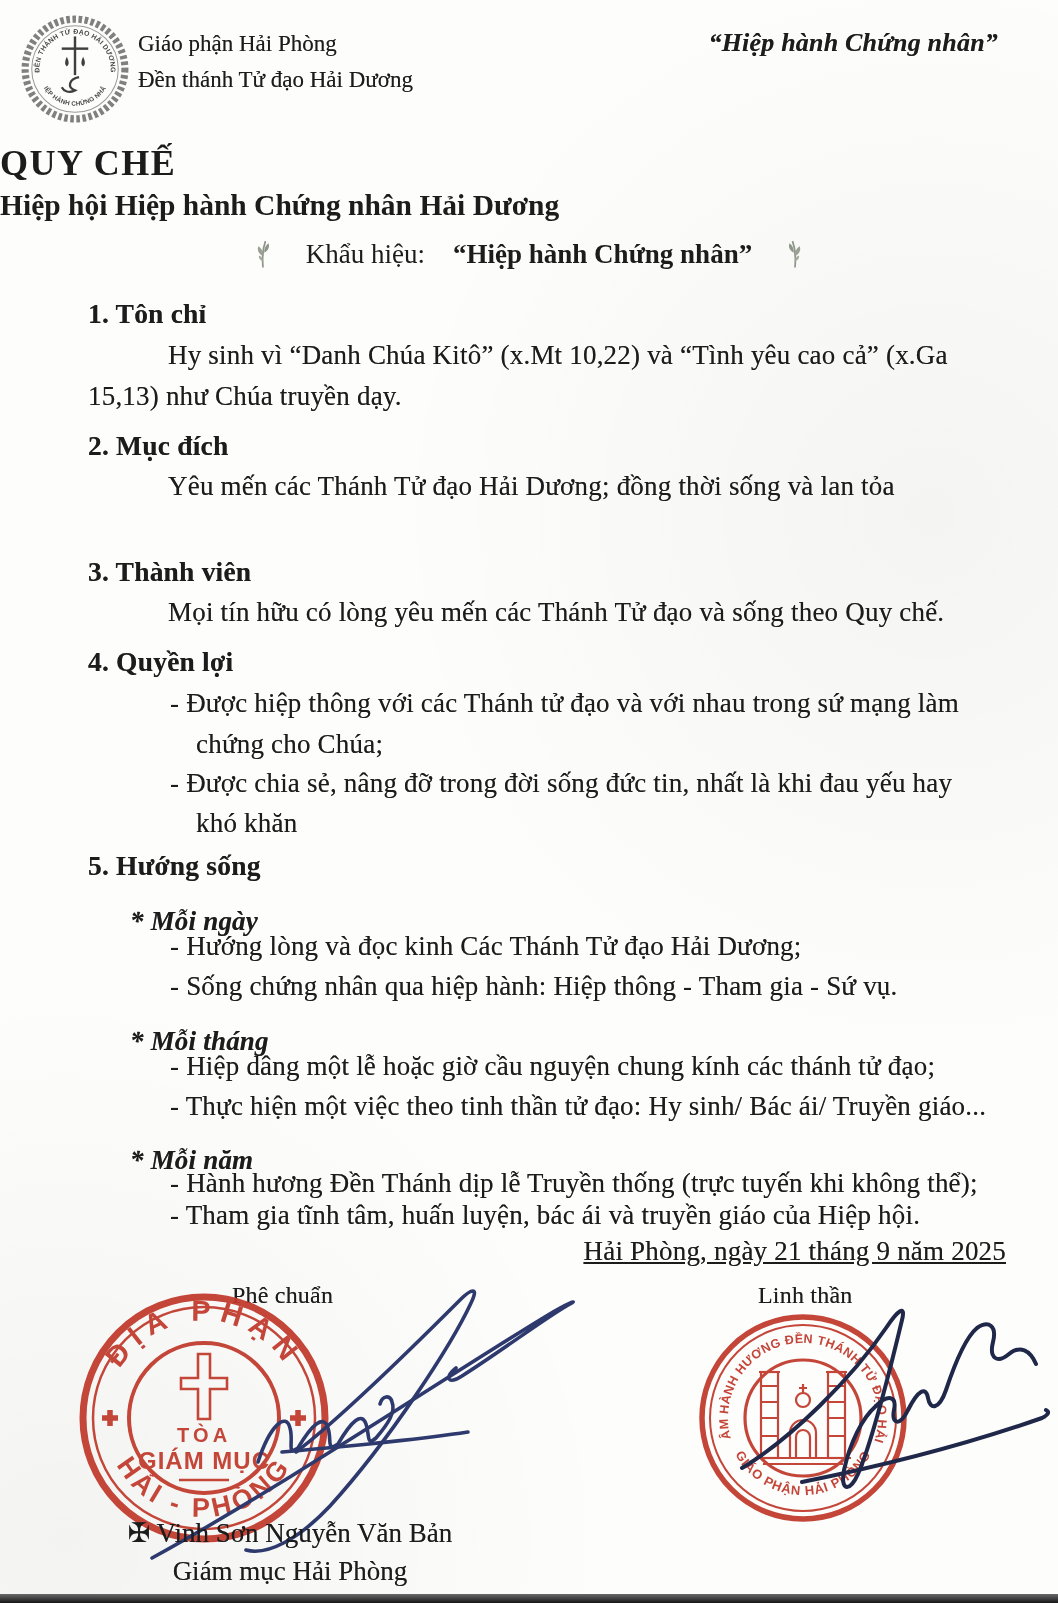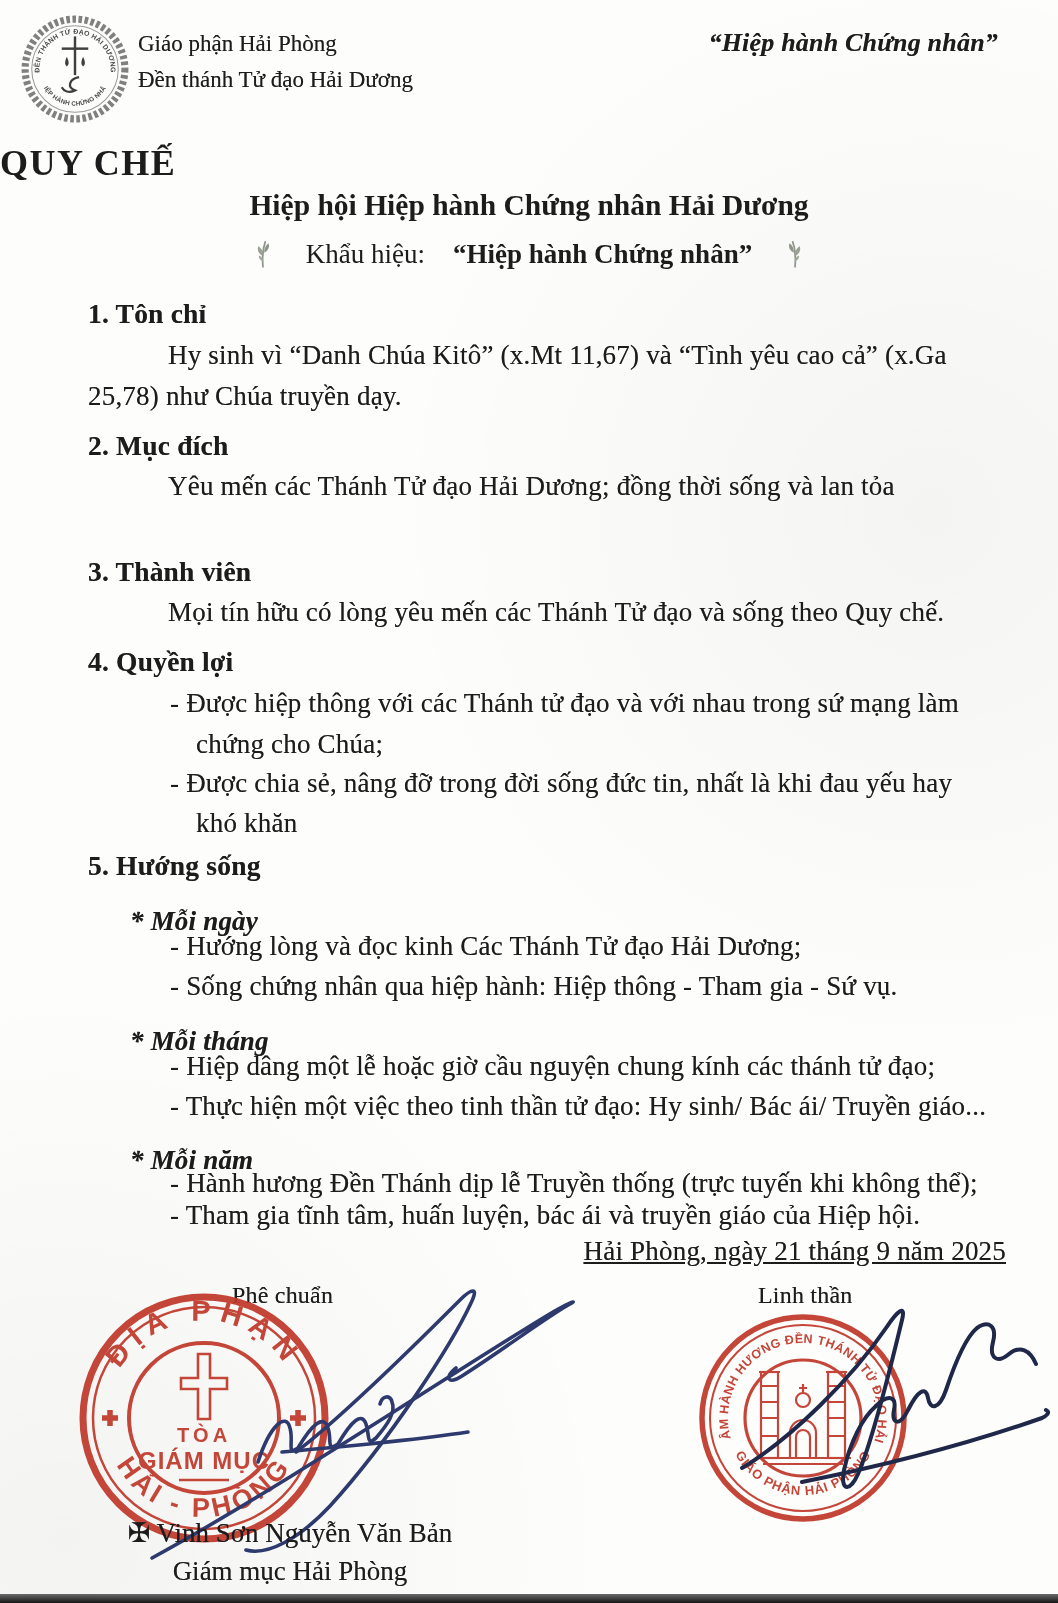--- a/index.html
+++ b/index.html
@@ -14,21 +14,21 @@
   }
   .abs{position:absolute;}
   .line{position:absolute;white-space:nowrap;font-size:27px;letter-spacing:.2px;
         text-shadow:0 0 .5px rgba(20,20,20,.55);}
   .h{font-weight:700;font-size:27.5px;}
   .sub{font-weight:700;font-style:italic;margin-top:15px;}
   .org{left:138px;top:26px;width:310px;text-align:left;font-size:23px;line-height:36px;
        text-shadow:0 0 .5px rgba(20,20,20,.5);}
   .motto-right{right:60px;top:28px;font-style:italic;font-size:26px;font-weight:600;}
   .doc-title{left:0;top:131px;width:100%;font-size:36px;font-weight:700;letter-spacing:1.5px;margin-top:11px;}
-  .doc-subtitle{left:0;top:189px;width:100%;text-align:center;font-size:29.5px;font-weight:700;}
+  .doc-subtitle{left:0;top:189px;width:100%;text-align:left;font-size:29.5px;font-weight:700;}
   .motto-row{left:0;top:238px;width:100%;display:flex;justify-content:center;align-items:center;gap:28px;font-size:27px;}
   .motto-row .bold{font-weight:700;}
   .dateline{right:52px;top:1236px;font-size:27px;text-decoration:underline;}
   .sig-title{font-size:24px;}
   .name-block{text-align:center;font-size:27px;line-height:38px;text-shadow:0 0 .5px rgba(20,20,20,.55);}
   .leaf{width:30px;height:32px;}
   .scan-edge{position:absolute;left:0;top:1594px;width:100%;height:9px;
              background:linear-gradient(#6a6a6a,#161616);}
   svg text{font-family:"Liberation Sans","DejaVu Sans",sans-serif;}
 </style>
@@ -78,22 +78,22 @@
     <span class="bold">“Hiệp hành Chứng nhân”</span>
     <svg class="leaf" viewBox="0 0 24 26">
       <path d="M12 24 C 12.6 17, 12.4 9, 10 2.5" fill="none" stroke="#8e958a" stroke-width="1.4"></path>
       <path d="M11.5 15 C 16 13, 17.2 9, 15.6 6.8 C 13 9, 11.4 11.5, 11.5 15 Z" fill="#9aa092"></path>
       <path d="M11 12 C 7.4 10, 6.4 6.8, 7.6 4.2 C 10.2 6, 11.1 9, 11 12 Z" fill="#8e958a"></path>
       <path d="M11.8 19 C 14.7 18, 15.8 15.8, 15.2 14.2 C 13 15.2, 12 17, 11.8 19 Z" fill="#a3a99b"></path>
     </svg>
   </div>
 
   <div class="line h" style="left:88px;top:298px">1. Tôn chỉ</div>
-  <div class="line" style="left:168px;top:340px">Hy sinh vì “Danh Chúa Kitô” (x.Mt 11,67) và “Tình yêu cao cả” (x.Ga</div>
-  <div class="line" style="left:88px;top:381px">25,78) như Chúa truyền dạy.</div>
+  <div class="line" style="left:168px;top:340px">Hy sinh vì “Danh Chúa Kitô” (x.Mt 10,22) và “Tình yêu cao cả” (x.Ga</div>
+  <div class="line" style="left:88px;top:381px">15,13) như Chúa truyền dạy.</div>
 
   <div class="line h" style="left:88px;top:430px">2. Mục đích</div>
   <div class="line" style="left:168px;top:471px">Yêu mến các Thánh Tử đạo Hải Dương; đồng thời sống và lan tỏa</div>
 
   <div class="line h" style="left:88px;top:556px">3. Thành viên</div>
   <div class="line" style="left:168px;top:597px">Mọi tín hữu có lòng yêu mến các Thánh Tử đạo và sống theo Quy chế.</div>
 
   <div class="line h" style="left:88px;top:646px">4. Quyền lợi</div>
   <div class="line" style="left:170px;top:688px">- Được hiệp thông với các Thánh tử đạo và với nhau trong sứ mạng làm</div>
   <div class="line" style="left:196px;top:729px">chứng cho Chúa;</div>

